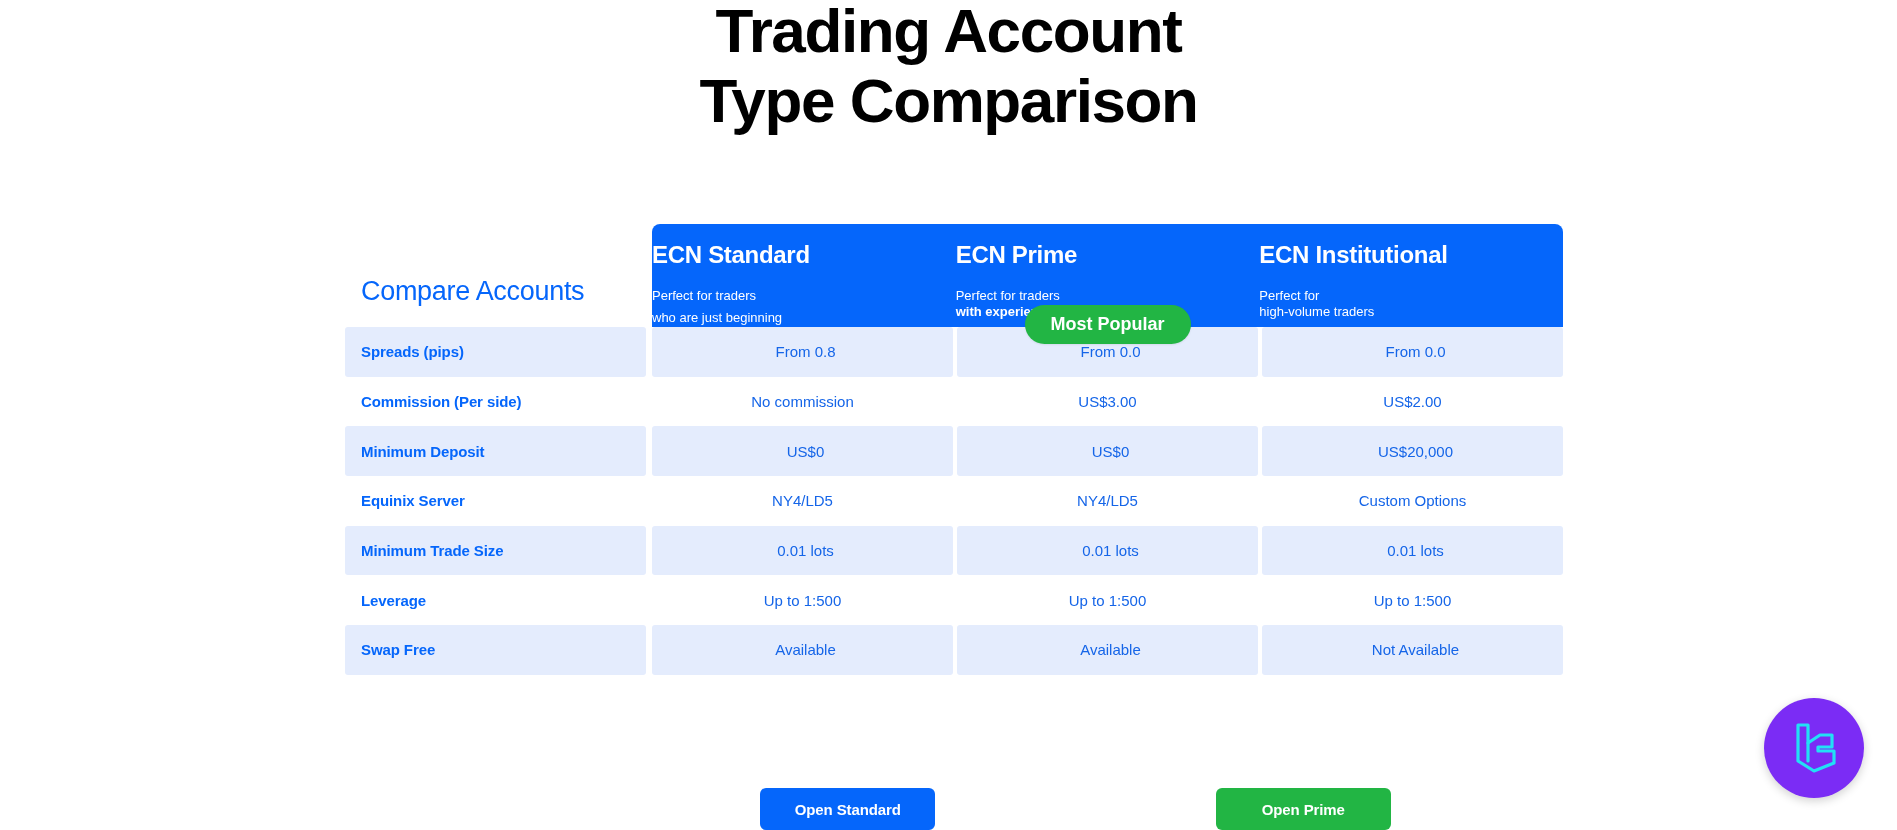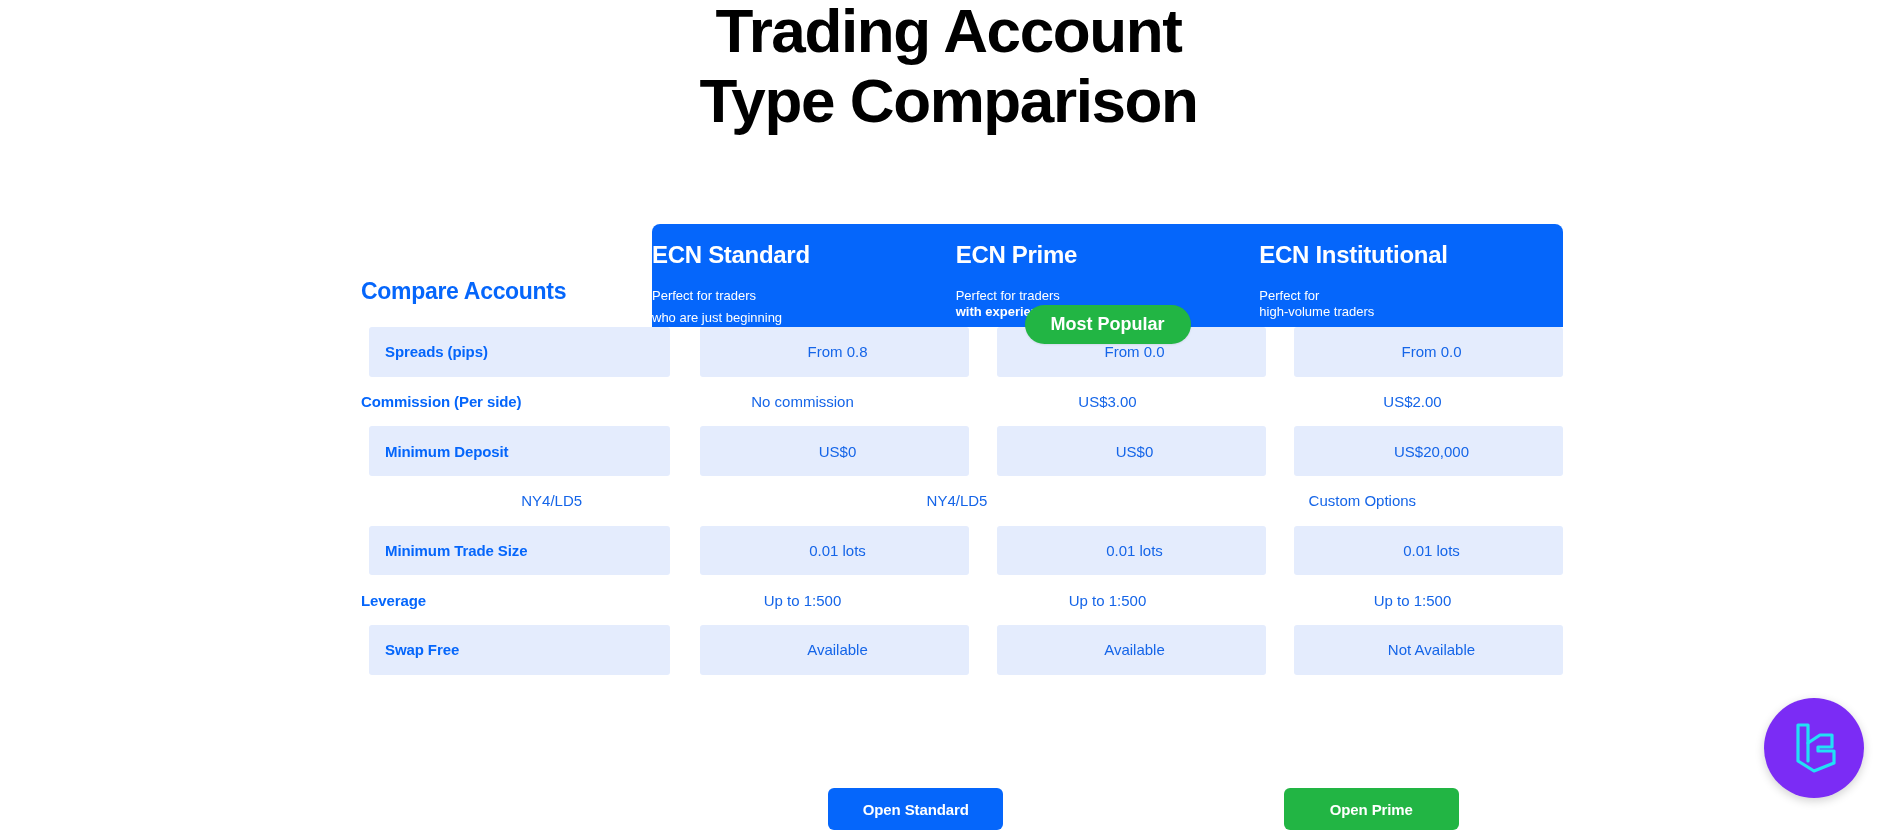--- a/index.html
+++ b/index.html
@@ -112,22 +112,22 @@
   
   .compare-label {
     position: absolute;
     left: 16px;
     top: 16px;
     width: 290px;
     height: 103px;
     display: flex;
     align-items: center;
     color: #0566fb;
-    font-size: 23px;
-    font-weight: 700;
+    font-size: 27px;
+    font-weight: 400;
     letter-spacing: -0.3px;
   }
 
   
   .rows {
     position: absolute;
     left: 0;
     top: 103px;
     width: 1218px;
   }
@@ -156,29 +156,28 @@
     color: #1565e8;
     font-size: 15px;
     font-weight: 400;
     margin-right: 4px;
   }
   .cell-value:last-child { margin-right: 0; }
 
   .row.shaded .cell-label,
   .row.shaded .cell-value {
     background: #e4ecfd;
-    margin-left: 24px;
   }
   .row.shaded .cell-label { border-radius: 3px; }
   .row.shaded .cell-value { border-radius: 3px; padding-left: 6px; }
 
   
   .cta-row {
     position: absolute;
-    left: 688px;
+    left: 620px;
     top: 788px;
     width: 911px;
     display: flex;
   }
   .cta-slot {
     flex: 1 1 0;
     display: flex;
     justify-content: center;
   }
   .cta-btn {
@@ -270,20 +269,21 @@
             <div class="cell-value">US$2.00</div>
           </div>
           <div class="row shaded">
             <div class="cell-label">Minimum Deposit</div>
             <div class="cell-gap"></div>
             <div class="cell-value">US$0</div>
             <div class="cell-value">US$0</div>
             <div class="cell-value">US$20,000</div>
           </div>
           <div class="row">
+            <div class="cell-label">Equinix Server</div>
             <div class="cell-gap"></div>
             <div class="cell-value">NY4/LD5</div>
             <div class="cell-value">NY4/LD5</div>
             <div class="cell-value">Custom Options</div>
           </div>
           <div class="row shaded">
             <div class="cell-label">Minimum Trade Size</div>
             <div class="cell-gap"></div>
             <div class="cell-value">0.01 lots</div>
             <div class="cell-value">0.01 lots</div>

